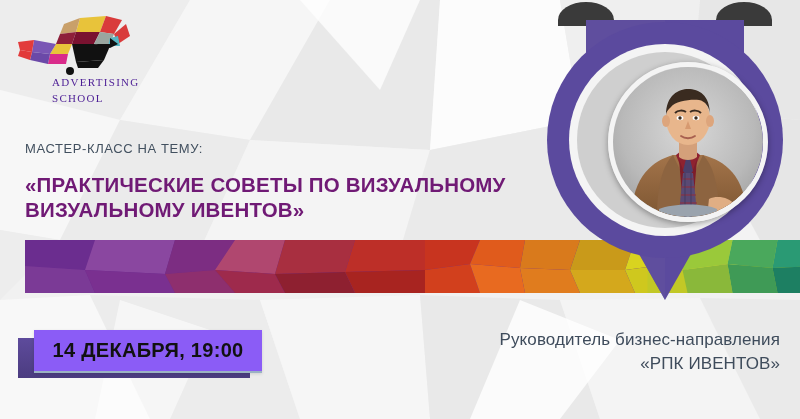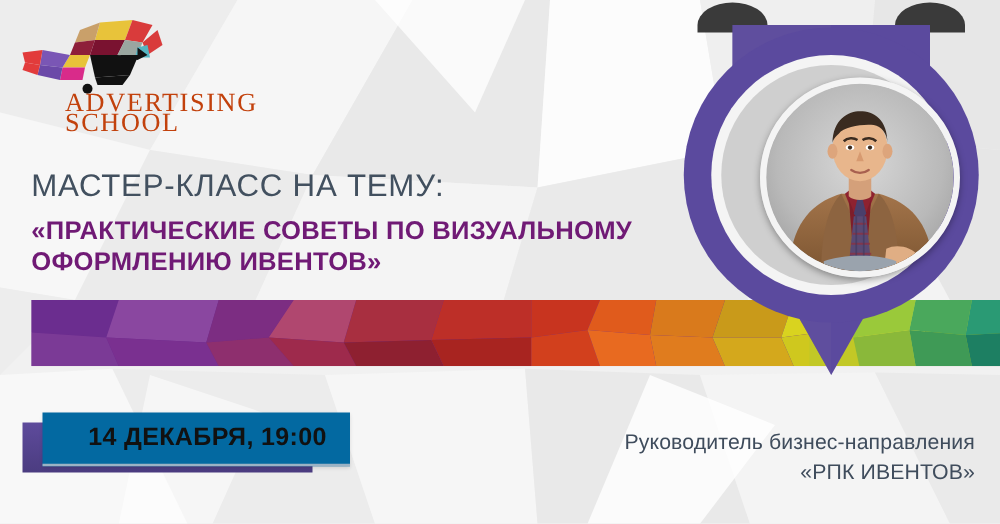--- a/index.html
+++ b/index.html
@@ -12,30 +12,30 @@
 
   
   .bg{position:absolute;inset:0;}
   .bg svg{display:block;width:800px;height:419px;}
 
   
   .logo{position:absolute;left:14px;top:14px;width:160px;height:92px;}
   .logo .bird{position:absolute;left:0;top:0;width:130px;height:62px;}
   .logo .wordmark{
     position:absolute;left:38px;top:60px;
-    color:#c2410c;
+    color:#4c1d95;
     font-family:"Liberation Serif", serif;
-    font-size:21px;line-height:16px;letter-spacing:1.3px;
+    font-size:11px;line-height:16px;letter-spacing:1.3px;
     white-space:pre-line;
   }
 
   
   .headline{position:absolute;left:25px;top:138px;width:520px;}
   .kicker{
-    color:#42505f;font-size:25px;letter-spacing:.6px;
+    color:#42505f;font-size:13px;letter-spacing:.6px;
     font-weight:400;line-height:22px;margin:0;
   }
   .title{
     margin:12px 0 0 0;color:#701a75;font-weight:bold;
     font-size:20.5px;line-height:25px;letter-spacing:.2px;
   }
   .title .l2{display:block;}
 
   
   .stripe{position:absolute;left:25px;top:240px;width:775px;height:53px;overflow:hidden;}
@@ -54,34 +54,33 @@
   .portrait svg{display:block;width:150px;height:150px;}
 
   
   .datewrap{position:absolute;left:18px;top:330px;width:260px;height:56px;}
   .date-shadow{
     position:absolute;left:0;top:8px;width:232px;height:40px;
     background:linear-gradient(180deg,#5e4b9c 0%,#4b3c80 100%);
   }
   .date-box{
     position:absolute;left:16px;top:0px;width:228px;height:41px;
-    background:#0369a1;
+    background:#8b5cf6;
     border-bottom:2px solid #9bb2c4;
     display:flex;align-items:center;justify-content:center;
     box-shadow:0 1px 3px rgba(0,0,0,.12);
-    padding-left:18px;
   }
   .date-box span{
     color:#111111;font-weight:bold;font-size:20px;letter-spacing:.3px;
   }
 
   
   .speaker{
     position:absolute;right:20px;top:328px;width:420px;
-    text-align:right;color:#3f4c5c;margin-top:14px;
+    text-align:right;color:#3f4c5c;
   }
   .speaker div{font-size:17px;line-height:24px;letter-spacing:.1px;}
 </style>
 </head>
 <body>
 
 <div id="poster">
 
   <div class="bg">
     <svg viewBox="0 0 800 419" xmlns="http://www.w3.org/2000/svg">
@@ -135,21 +134,21 @@
       </svg>
     </div>
     <div class="wordmark"><span>ADVERTISING</span>
 <span>SCHOOL</span></div>
   </div>
 
   <div class="headline">
     <p class="kicker">МАСТЕР-КЛАСС НА ТЕМУ:</p>
     <p class="title">
       <span class="l1">«ПРАКТИЧЕСКИЕ СОВЕТЫ ПО ВИЗУАЛЬНОМУ</span>
-      <span class="l2">ОФОРМЛЕНИЮ ИВЕНТОВ»</span>
+      <span class="l2">ВИЗУАЛЬНОМУ ИВЕНТОВ»</span>
     </p>
   </div>
 
   <div class="stripe">
     <svg viewBox="0 0 775 53" xmlns="http://www.w3.org/2000/svg">
       <rect width="775" height="53" fill="#6b2d8f"></rect>
       <polygon points="0,0 70,0 60,30 0,26" fill="#6b2d8f"></polygon>
       <polygon points="0,26 60,30 70,53 0,53" fill="#7b3a96"></polygon>
       <polygon points="70,0 150,0 140,34 60,30" fill="#8a47a0"></polygon>
       <polygon points="60,30 140,34 150,53 70,53" fill="#7a3090"></polygon>

